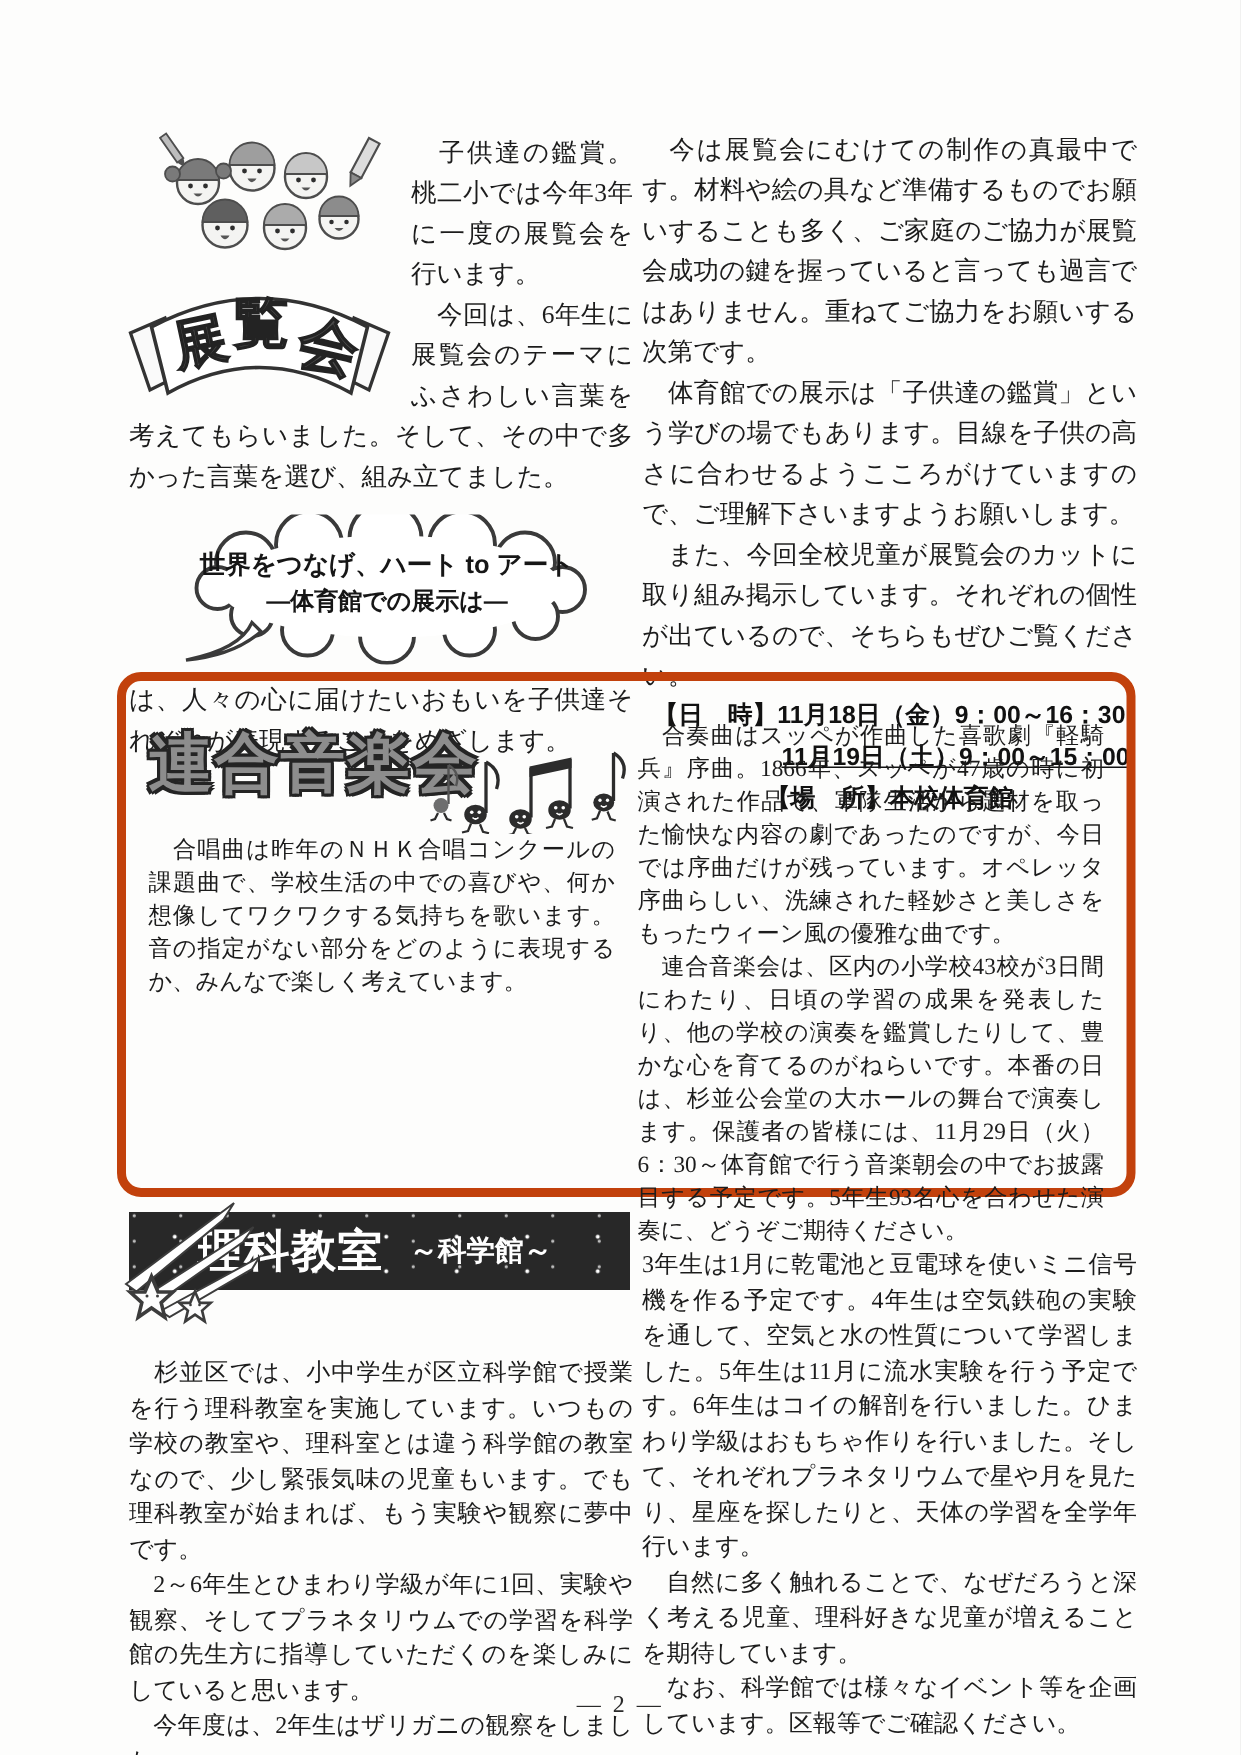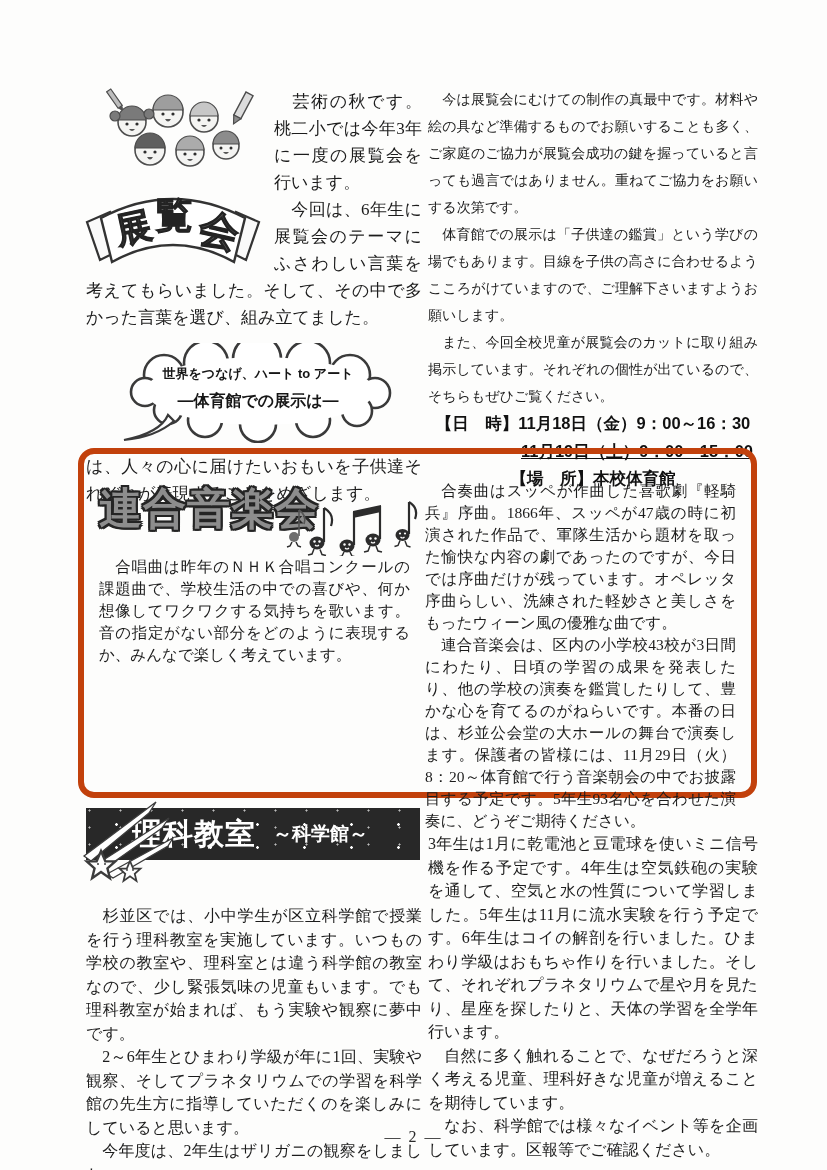--- a/index.html
+++ b/index.html
@@ -13,25 +13,25 @@
   .s1-left{position:absolute;left:86px;top:88px;width:336px;}
   .s1-left p{font-size:17px;line-height:27px;}
   .exh-float{float:left;width:180px;height:188px;position:relative;margin-right:8px;}
   .kids-svg{position:absolute;left:20px;top:-2px;width:152px;height:102px;}
   .ribbon-wrap{position:absolute;left:-2px;top:88px;width:178px;height:100px;}
   .ribbon-wrap svg{width:100%;height:100%;}
   .bubble-wrap{clear:both;position:relative;width:292px;height:100px;margin:12px 0 0 26px;}
   .bubble-wrap svg{position:absolute;left:0;top:0;width:292px;height:100px;}
   .bubble-text{position:absolute;left:0;top:0;width:100%;text-align:center;
     font-family:"Liberation Sans", sans-serif;font-weight:bold;color:#161616;}
-  .bubble-line1{top:22px;font-size:13px;}
+  .bubble-line1{top:22px;font-size:17px;}
   .bubble-line2{top:48px;font-size:16px;}
   .after-bubble{margin-top:10px;}
   .s1-right{position:absolute;left:428px;top:86px;width:330px;}
-  .s1-right p{font-size:14px;line-height:27px;}
+  .s1-right p{font-size:17px;line-height:27px;}
   .schedule{font-family:"Liberation Sans", sans-serif;font-weight:bold;
     font-size:16.5px;line-height:27.5px;color:#111;}
   .schedule .row{display:block;text-align:center;}
   .schedule .indent2{padding-left:88px;text-decoration:underline;}
   
   .music-box{position:absolute;left:78px;top:448px;width:679px;height:350px;
     border:6px solid #c2410c;border-radius:16px;box-sizing:border-box;
     padding:26px 15px 0 15px;}
   .music-cols{display:flex;gap:15px;}
   .music-col{width:316px;}
@@ -134,21 +134,21 @@
         <svg viewBox="0 0 178 100">
           <polygon points="26,36 3,46 16,84 40,72" fill="#fafafa" stroke="#333" stroke-width="2.2"></polygon>
           <polygon points="152,36 175,46 162,84 138,72" fill="#fafafa" stroke="#333" stroke-width="2.2"></polygon>
           <path d="M17 42 Q89 4 161 42 L150 86 Q89 52 28 86 Z" fill="#ffffff" stroke="#333" stroke-width="2.4"></path>
           <text x="52" y="64" transform="rotate(-12 52 64)" text-anchor="middle" font-family="Liberation Sans, sans-serif" font-weight="bold" font-size="36" fill="#4c4c4c" stroke="#232323" stroke-width="1">展</text>
           <text x="90" y="52" text-anchor="middle" font-family="Liberation Sans, sans-serif" font-weight="bold" font-size="37" fill="#4c4c4c" stroke="#232323" stroke-width="1">覧</text>
           <text x="132" y="68" transform="rotate(13 132 68)" text-anchor="middle" font-family="Liberation Sans, sans-serif" font-weight="bold" font-size="40" fill="#4c4c4c" stroke="#232323" stroke-width="1">会</text>
         </svg>
       </div>
     </div>
-    <p>　芸術の秋です。桃二小では今年3年に一度の展覧会を行います。</p>
+    <p>　子供達の鑑賞。桃二小では今年3年に一度の展覧会を行います。</p>
     <p>　今回は、6年生に展覧会のテーマにふさわしい言葉を考えてもらいました。そして、その中で多かった言葉を選び、組み立てました。</p>
 
     <div class="bubble-wrap">
       <svg viewBox="0 0 292 100">
         <g fill="#ffffff" stroke="#3a3a3a" stroke-width="2.6">
           <circle cx="52" cy="32" r="20"></circle>
             <circle cx="94" cy="20" r="22"></circle>
             <circle cx="145" cy="16" r="24"></circle>
           <circle cx="196" cy="20" r="22"></circle>
             <circle cx="238" cy="32" r="20"></circle>
@@ -236,21 +236,21 @@
                 <path d="M127 49 l2 5 l3.5 1"></path>
               <path d="M14 50 l-2 4 l-3 1"></path>
                 <path d="M18 50 l2 4 l3 1"></path>
             </g>
           </svg>
         </div>
         <p>　合唱曲は昨年のＮＨＫ合唱コンクールの課題曲で、学校生活の中での喜びや、何か想像してワクワクする気持ちを歌います。音の指定がない部分をどのように表現するか、みんなで楽しく考えています。</p>
       </div>
       <div class="music-col">
         <p>　合奏曲はスッペが作曲した喜歌劇『軽騎兵』序曲。1866年、スッペが47歳の時に初演された作品で、軍隊生活から題材を取った愉快な内容の劇であったのですが、今日では序曲だけが残っています。オペレッタ序曲らしい、洗練された軽妙さと美しさをもったウィーン風の優雅な曲です。</p>
-        <p>　連合音楽会は、区内の小学校43校が3日間にわたり、日頃の学習の成果を発表したり、他の学校の演奏を鑑賞したりして、豊かな心を育てるのがねらいです。本番の日は、杉並公会堂の大ホールの舞台で演奏します。保護者の皆様には、11月29日（火）8：20～体育館で行う音楽朝会の中でお披露目する予定です。5年生93名心を合わせた演奏に、どうぞご期待ください。</p>
+        <p>　連合音楽会は、区内の小学校43校が3日間にわたり、日頃の学習の成果を発表したり、他の学校の演奏を鑑賞したりして、豊かな心を育てるのがねらいです。本番の日は、杉並公会堂の大ホールの舞台で演奏します。保護者の皆様には、11月29日（火）6：30～体育館で行う音楽朝会の中でお披露目する予定です。5年生93名心を合わせた演奏に、どうぞご期待ください。</p>
       </div>
     </div>
   </div>
 
   <div class="sci-banner">
     <svg class="stars-svg" viewBox="0 0 112 88">
       <g fill="#ffffff" stroke="#3c3c3c" stroke-width="1.3">
         <polygon points="10,58 82,4 75,15 17,63"></polygon>
         <polygon points="20,68 95,20 88,30 27,73"></polygon>
         <polygon points="33,76 99,40 94,48 39,80"></polygon>

